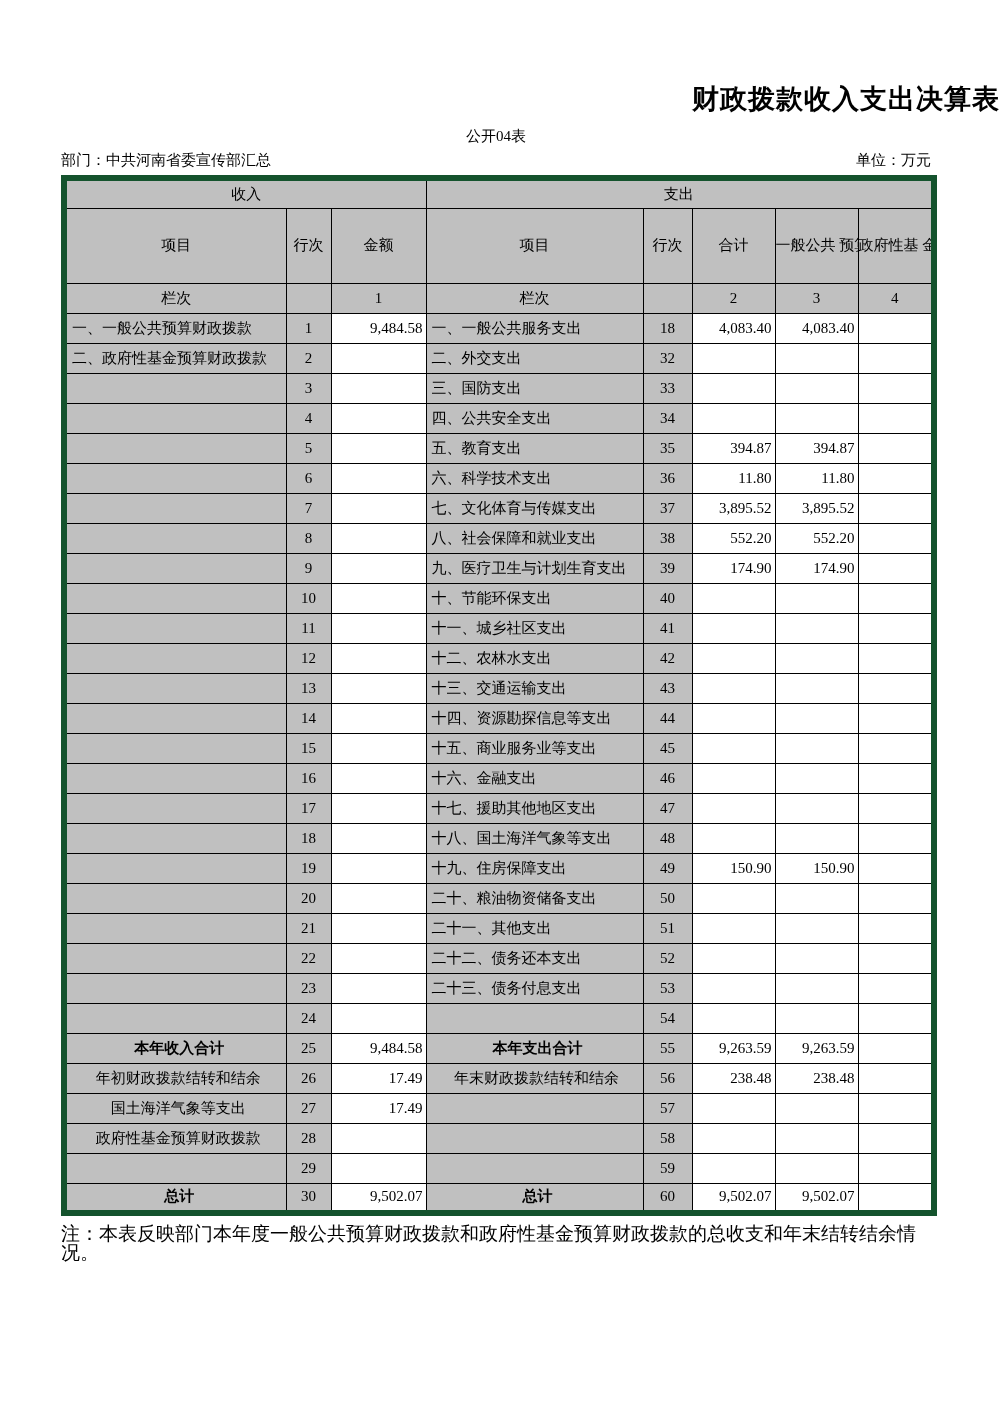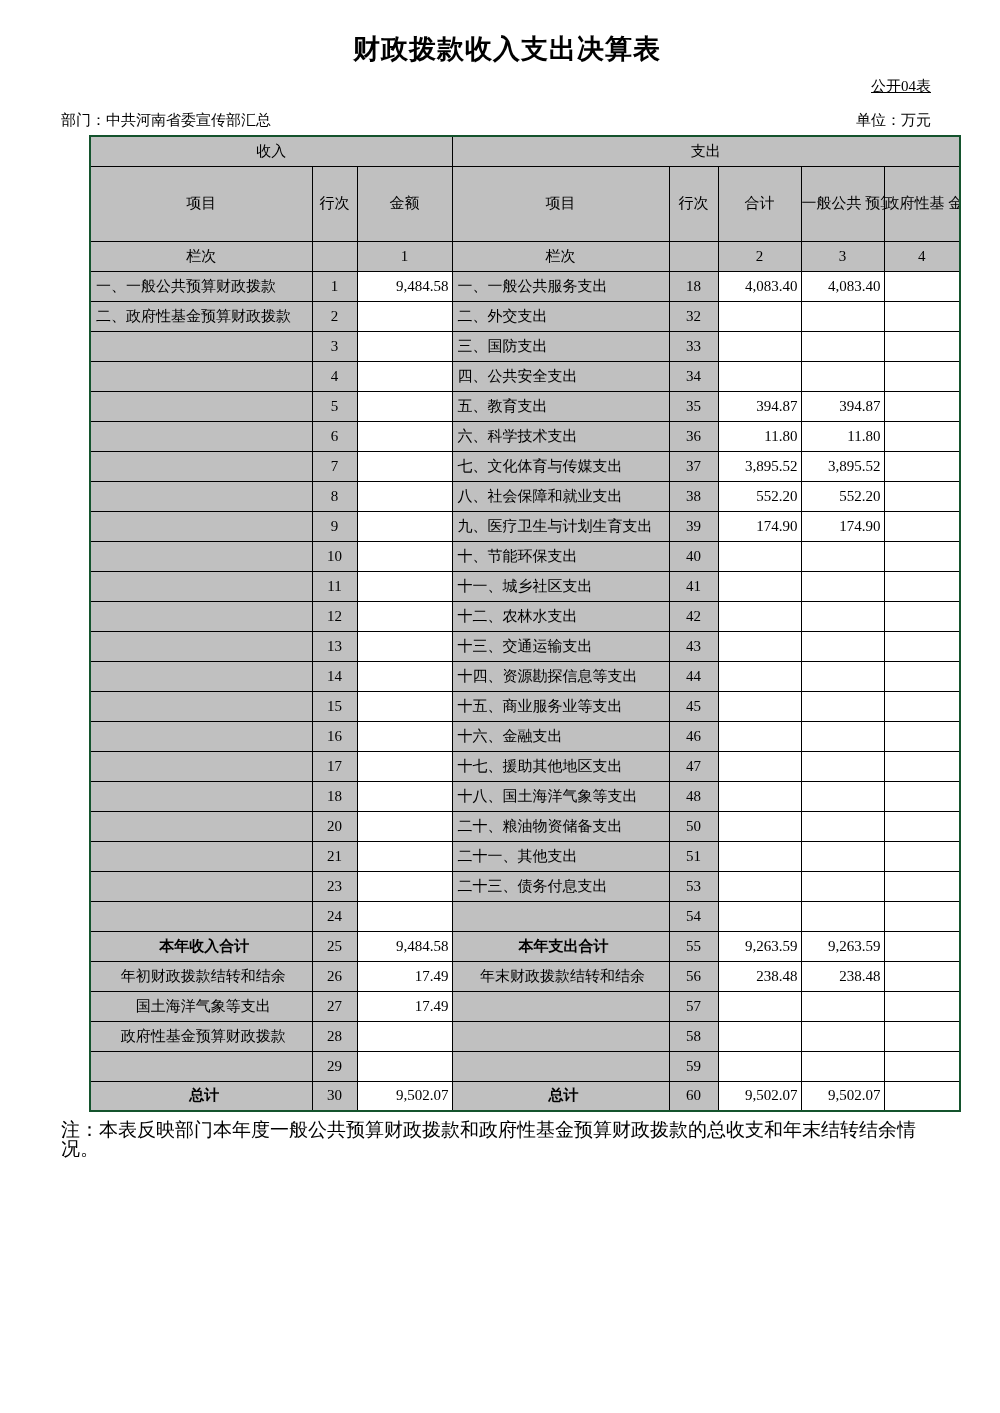--- a/index.html
+++ b/index.html
@@ -5,50 +5,48 @@
   * { margin: 0; padding: 0; box-sizing: border-box; }
   html, body { width: 1000px; background: #ffffff; }
   body {
     height: 1413px;
     overflow: hidden;
     font-family: "Liberation Serif", "DejaVu Serif", serif;
     color: #000000;
   }
   .page { width: 1000px; height: 1413px; position: relative; }
   .title {
-    margin-top: 34px;
-    text-align: center;
+    margin-top: 84px;
+    text-align: right;
     font-size: 27px;
     font-weight: bold;
     line-height: 30px;
     letter-spacing: 1px;
     padding-left: 14px;
   }
   .content { width: 870px; margin: 0 auto 0 61px; }
   .meta-right {
     margin-top: 13px;
-    text-align: right;
+    text-align: center;
     font-size: 15px;
     line-height: 18px;
-    text-decoration: underline;
   }
   .meta-row {
     display: flex;
     justify-content: space-between;
     font-size: 15px;
     line-height: 18px;
-    margin-top: 16px;
+    margin-top: 6px;
     margin-bottom: 6px;
   }
   table.budget {
     border-collapse: collapse;
     table-layout: fixed;
     width: 870px;
-    border: 2px solid #14532d;
-    margin-left: 28px;
+    border: 6px solid #14532d;
   }
   table.budget th, table.budget td {
     border: 1px solid #000;
     font-size: 15px;
     font-weight: normal;
     overflow: hidden;
     white-space: nowrap;
   }
   
   thead th { background: #c0c0c0; text-align: center; vertical-align: middle; }
@@ -297,34 +295,54 @@
             <td class="no">18</td>
             <td class="amt"></td>
             <td class="lbl">十八、国土海洋气象等支出</td>
             <td class="no">48</td>
             <td class="amt"></td>
             <td class="amt"></td>
             <td class="amt"></td>
           </tr>
           <tr>
             <td class="lbl"></td>
+            <td class="no">19</td>
+            <td class="amt"></td>
+            <td class="lbl">十九、住房保障支出</td>
+            <td class="no">49</td>
+            <td class="amt">150.90</td>
+            <td class="amt">150.90</td>
+            <td class="amt"></td>
+          </tr>
+          <tr>
+            <td class="lbl"></td>
             <td class="no">20</td>
             <td class="amt"></td>
             <td class="lbl">二十、粮油物资储备支出</td>
             <td class="no">50</td>
             <td class="amt"></td>
             <td class="amt"></td>
             <td class="amt"></td>
           </tr>
           <tr>
             <td class="lbl"></td>
             <td class="no">21</td>
             <td class="amt"></td>
             <td class="lbl">二十一、其他支出</td>
             <td class="no">51</td>
+            <td class="amt"></td>
+            <td class="amt"></td>
+            <td class="amt"></td>
+          </tr>
+          <tr>
+            <td class="lbl"></td>
+            <td class="no">22</td>
+            <td class="amt"></td>
+            <td class="lbl">二十二、债务还本支出</td>
+            <td class="no">52</td>
             <td class="amt"></td>
             <td class="amt"></td>
             <td class="amt"></td>
           </tr>
           <tr>
             <td class="lbl"></td>
             <td class="no">23</td>
             <td class="amt"></td>
             <td class="lbl">二十三、债务付息支出</td>
             <td class="no">53</td>

